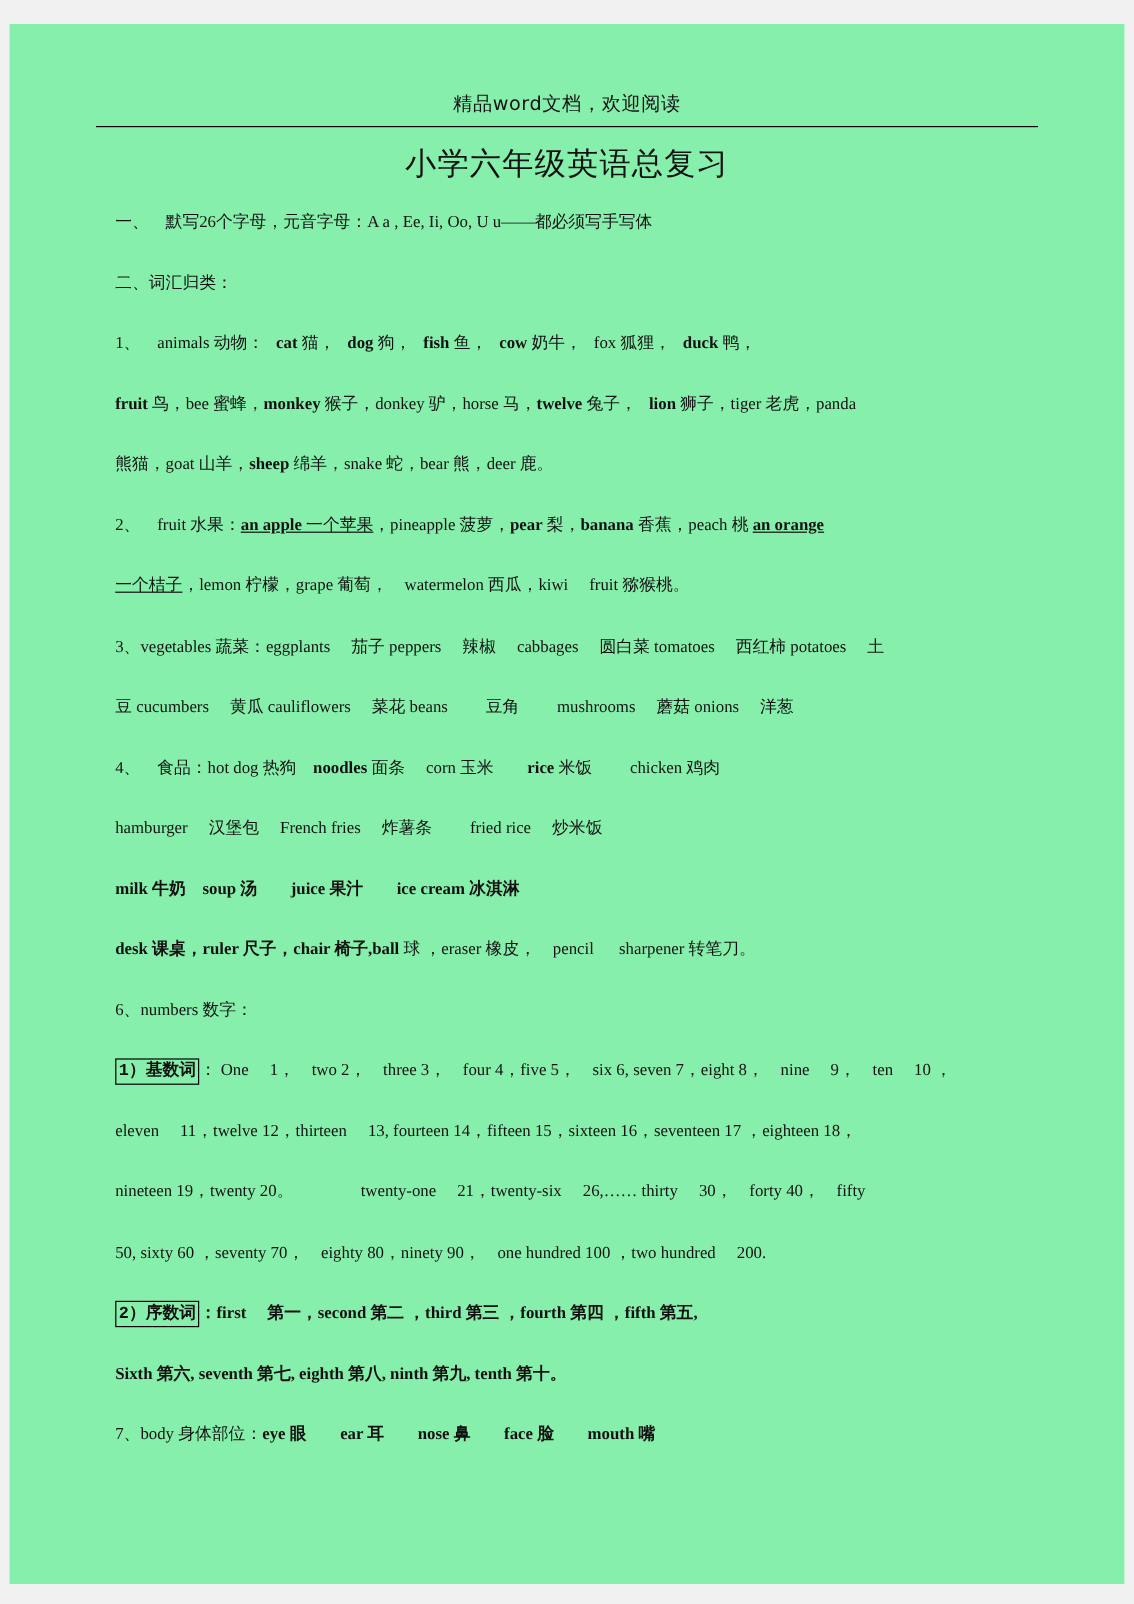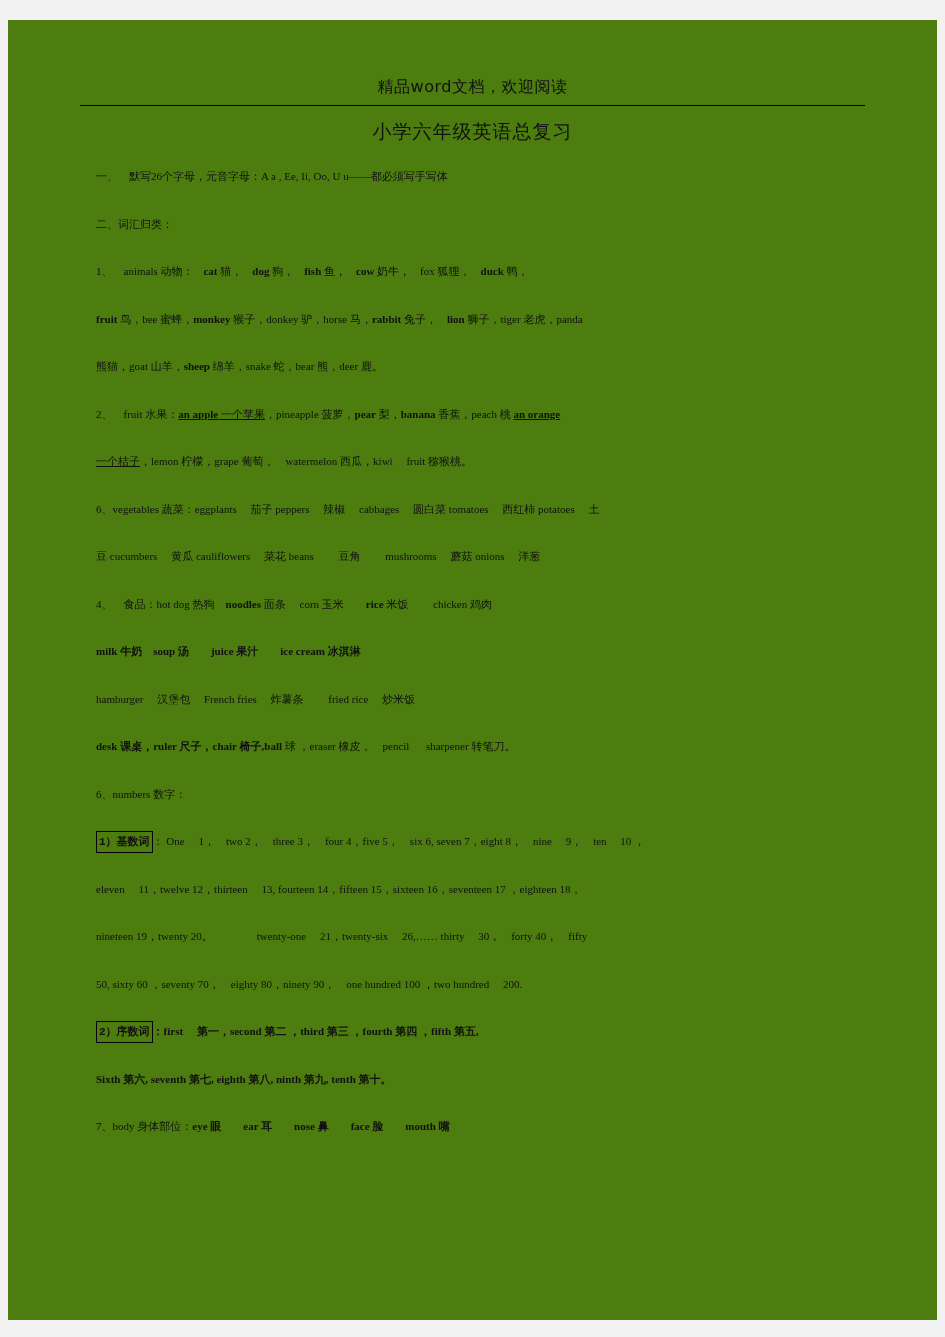--- a/index.html
+++ b/index.html
@@ -12,48 +12,48 @@
     height: 1337px;
     overflow: hidden;
     font-family: "Liberation Serif", "DejaVu Serif", serif;
   }
   .page {
     position: absolute;
     left: 8px;
     top: 20px;
     width: 929px;
     height: 1300px;
-    background: #4d7c0f;
+    background: #86efac;
     box-sizing: border-box;
   }
   .header-note {
     text-align: center;
     font-family: "DejaVu Sans", "Liberation Sans", sans-serif;
     font-size: 16px;
     color: #111;
     padding-top: 57px;
     letter-spacing: 0.5px;
   }
   .header-rule {
     margin: 7px 72px 0 72px;
     border-top: 1.6px solid #000;
   }
   .doc-title {
     text-align: center;
-    font-size: 19px;
+    font-size: 26px;
     font-weight: normal;
     color: #111;
     margin: 13px 0 0 0;
     letter-spacing: 1px;
   }
   .body-area {
     margin: 13px 74px 0 88px;
   }
   .line {
-    font-size: 11px;
+    font-size: 14px;
     line-height: 36.5px;
     color: #111;
     white-space: normal;
     text-align: left;
   }
   .b { font-weight: bold; }
   .u { text-decoration: underline; }
   .bu { font-weight: bold; text-decoration: underline; }
   .boxed {
     border: 1.3px solid #000;
@@ -79,47 +79,47 @@
 
     <p class="line">一、　默写26个字母，元音字母：A a , Ee, Ii, Oo, U u——都必须写手写体</p>
 
     <p class="line">二、词汇归类：</p>
 
     <p class="line">
       <span>1、　animals 动物：</span><span class="sp"></span><span class="b">cat</span><span> 猫，</span><span class="sp"></span><span class="b">dog</span><span> 狗，</span><span class="sp"></span><span class="b">fish</span><span> 鱼，</span><span class="sp"></span><span class="b">cow</span><span> 奶牛，</span><span class="sp"></span><span>fox 狐狸，</span><span class="sp"></span><span class="b">duck</span><span> 鸭，</span>
     </p>
 
     <p class="line">
-      <span class="b">fruit</span><span> 鸟，bee 蜜蜂，</span><span class="b">monkey</span><span> 猴子，donkey 驴，horse 马，</span><span class="b">rabbit</span><span> 兔子，</span><span class="sp"></span><span class="b">lion</span><span> 狮子，tiger 老虎，panda</span>
+      <span class="b">fruit</span><span> 鸟，bee 蜜蜂，</span><span class="b">monkey</span><span> 猴子，donkey 驴，horse 马，</span><span class="b">twelve</span><span> 兔子，</span><span class="sp"></span><span class="b">lion</span><span> 狮子，tiger 老虎，panda</span>
     </p>
 
     <p class="line">
       <span>熊猫，goat 山羊，</span><span class="b">sheep</span><span> 绵羊，snake 蛇，bear 熊，deer 鹿。</span>
     </p>
 
     <p class="line">
       <span>2、　fruit 水果：</span><span class="bu">an  apple</span><span class="u"> 一个苹果</span><span>，pineapple 菠萝，</span><span class="b">pear</span><span> 梨，</span><span class="b">banana</span><span> 香蕉，peach 桃 </span><span class="bu">an  orange</span>
     </p>
 
     <p class="line">
       <span class="u">一个桔子</span><span>，lemon 柠檬，grape 葡萄，　watermelon 西瓜，kiwi 　fruit 猕猴桃。</span>
     </p>
 
-    <p class="line">6、vegetables 蔬菜：eggplants 　茄子 peppers 　辣椒　 cabbages 　圆白菜 tomatoes 　西红柿 potatoes 　土</p>
+    <p class="line">3、vegetables 蔬菜：eggplants 　茄子 peppers 　辣椒　 cabbages 　圆白菜 tomatoes 　西红柿 potatoes 　土</p>
     <p class="line">豆 cucumbers 　黄瓜 cauliflowers 　菜花 beans 　　豆角　　 mushrooms 　蘑菇 onions 　洋葱</p>
 
     <p class="line">
       <span>4、　食品：hot dog 热狗　</span><span class="b">noodles</span><span> 面条　 corn 玉米　　</span><span class="b">rice</span><span> 米饭　　 chicken 鸡肉</span>
     </p>
 
+    <p class="line">hamburger 　汉堡包　 French fries 　炸薯条　　 fried rice 　炒米饭</p>
+
     <p class="line">
       <span class="b">milk</span><span class="b"> 牛奶　</span><span class="b">soup</span><span class="b"> 汤　　</span><span class="b">juice</span><span class="b"> 果汁　　</span><span class="b">ice cream</span><span class="b"> 冰淇淋</span>
     </p>
-
-    <p class="line">hamburger 　汉堡包　 French fries 　炸薯条　　 fried rice 　炒米饭</p>
 
 
     <p class="line">
       <span class="b">desk</span><span class="b"> 课桌，</span><span class="b">ruler</span><span class="b"> 尺子，</span><span class="b">chair</span><span class="b"> 椅子,</span><span class="b">ball</span><span> 球 ，eraser 橡皮，　pencil 　 sharpener 转笔刀。</span>
     </p>
 
     <p class="line">6、numbers 数字：</p>
 
     <p class="line">
       <span class="boxed">1）基数词</span><span>： One 　1，　two 2，　three 3，　four 4，five 5，　six 6, seven 7，eight 8，　nine 　9，　ten 　10 ，</span>

